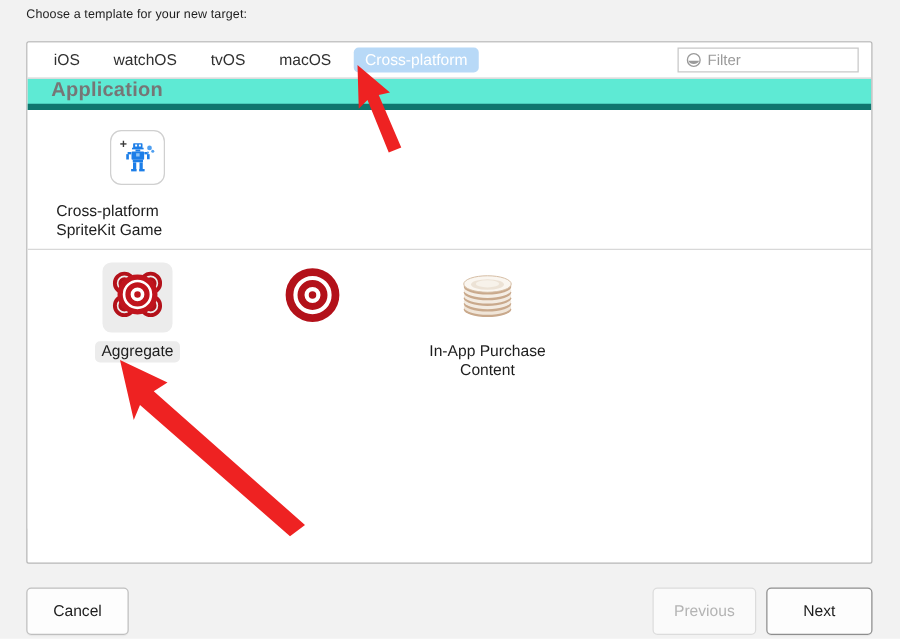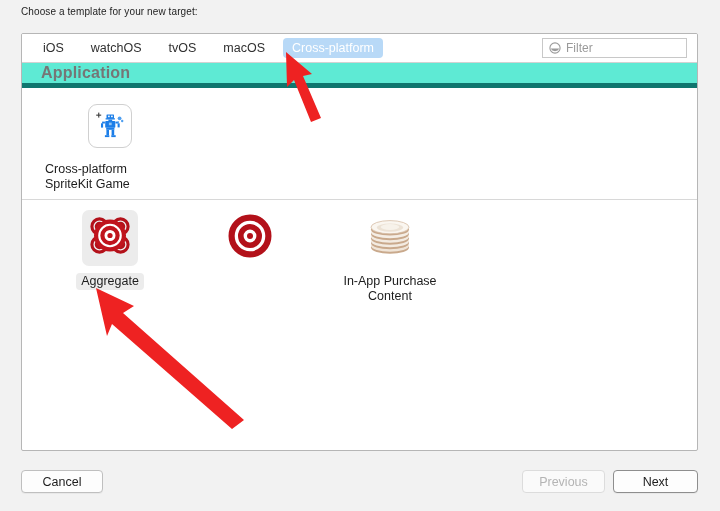--- a/index.html
+++ b/index.html
@@ -166,21 +166,21 @@
     display: flex;
     align-items: center;
     justify-content: center;
     position: relative;
     box-sizing: border-box;
   }
 
   
   .btn {
     position: absolute;
-    height: 23px;
+    height: 38px;
     border-radius: 4px;
     background: #fdfdfd;
     border: 1px solid #bfbfbf;
     font-size: 12.5px;
     color: #1d1d1d;
     display: flex;
     align-items: center;
     justify-content: center;
     box-sizing: border-box;
     cursor: default;

